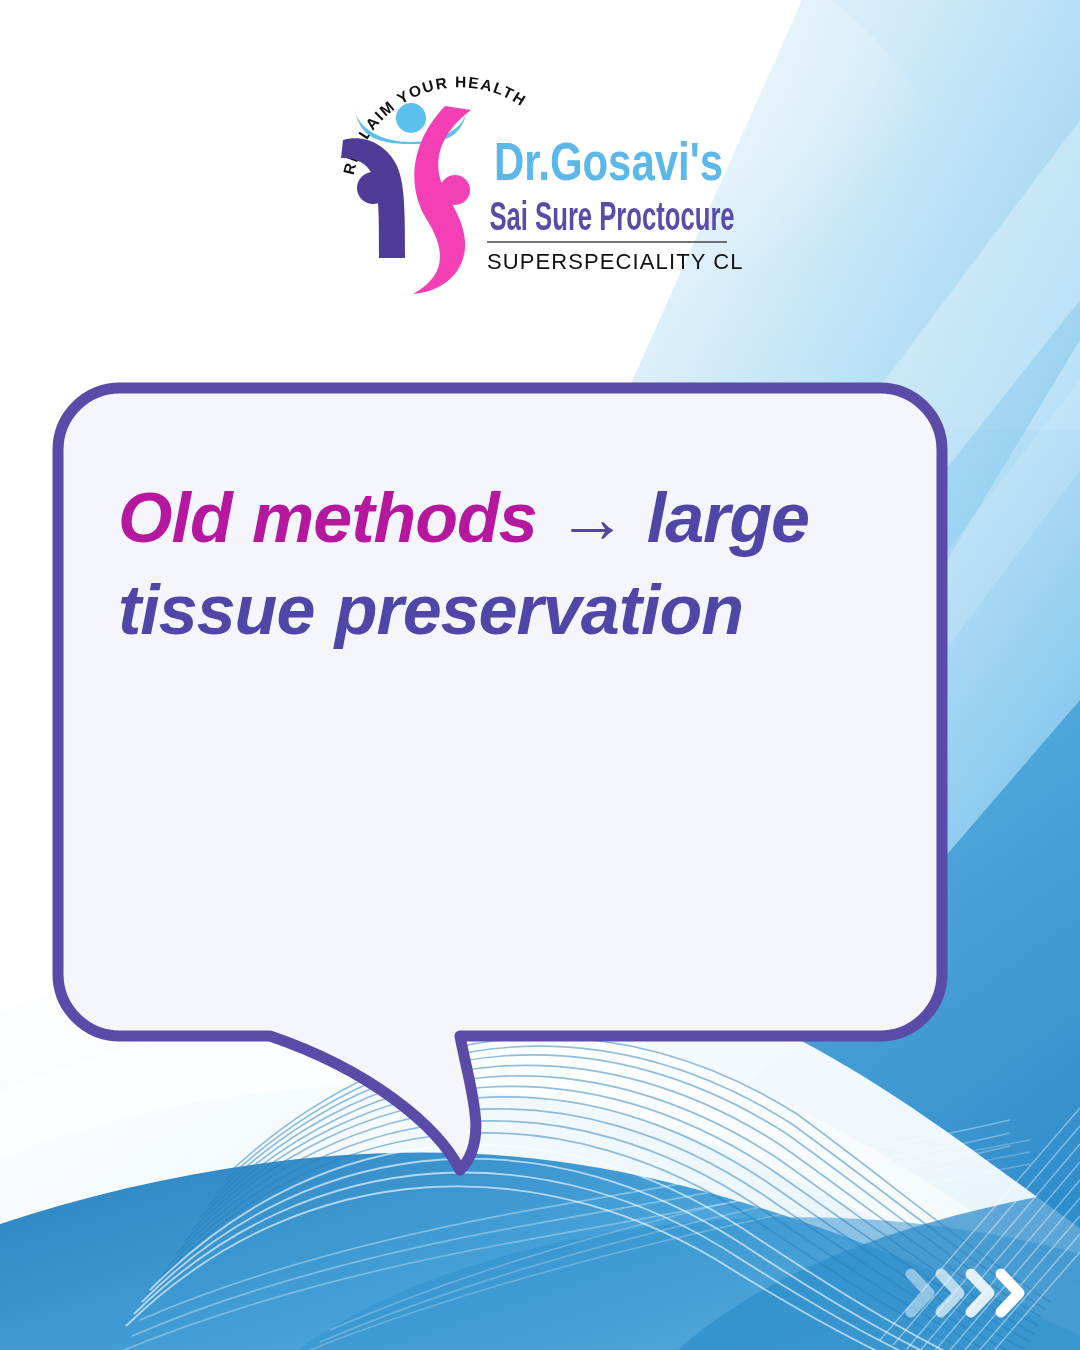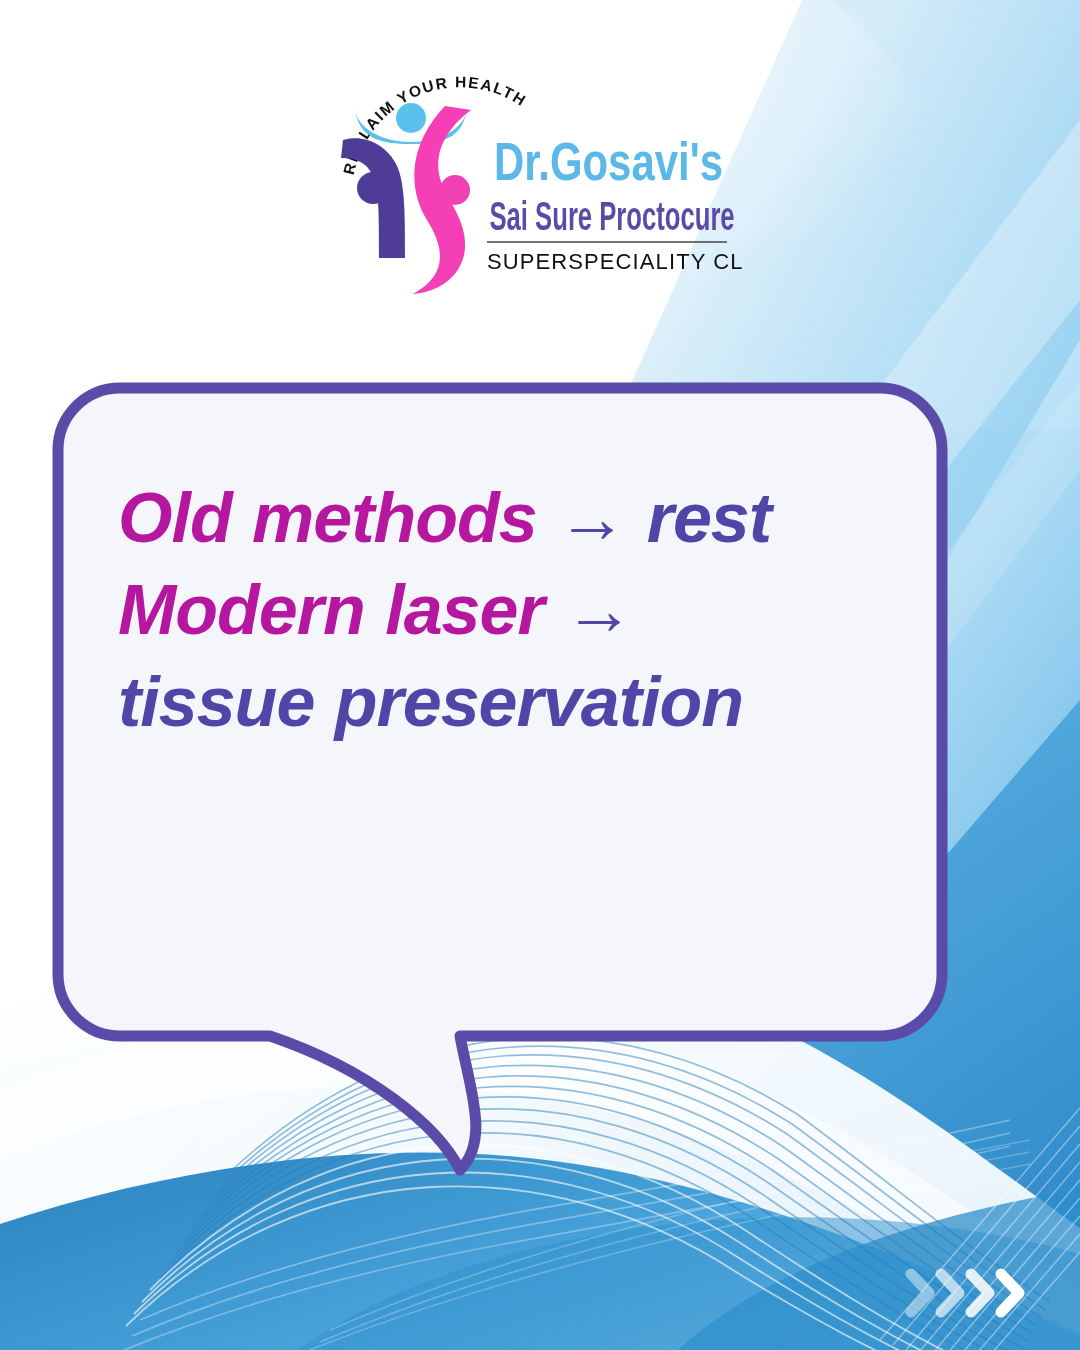--- a/index.html
+++ b/index.html
@@ -191,22 +191,21 @@
              L 420,666
              C 430,720 450,770 420,800
              C 398,756 330,700 230,666
              L 80,666
              A 62,62 0 0 1 18,604
              L 18,80
              A 62,62 0 0 1 80,18 Z" fill="#F5F5FC" stroke="#5B4BA8" stroke-width="11" stroke-linejoin="round"></path>
   </svg>
 
   <div class="bubble-text" id="bubbleText">
-      <span class="line"><span class="hl">Old methods</span><span> </span><span class="arw">→</span><span> rest</span></span>
-      <span class="line"><span class="hl">Modern laser</span><span> </span><span class="arw">→</span></span>
+      <span class="line"><span class="hl">Old methods</span><span> </span><span class="arw">→</span><span> large</span></span>
       <span class="line"><span>tissue preservation</span></span>
     </div>
 
   <svg class="chevrons" viewBox="0 0 140 62">
     <g fill="none" stroke="#ffffff" stroke-width="11" stroke-linecap="round" stroke-linejoin="round">
       <path d="M6,12 L24,31 L6,50" opacity="0.45"></path>
       <path d="M36,12 L54,31 L36,50" opacity="0.65"></path>
       <path d="M66,12 L84,31 L66,50" opacity="0.85"></path>
       <path d="M96,12 L114,31 L96,50" opacity="1"></path>
     </g>

